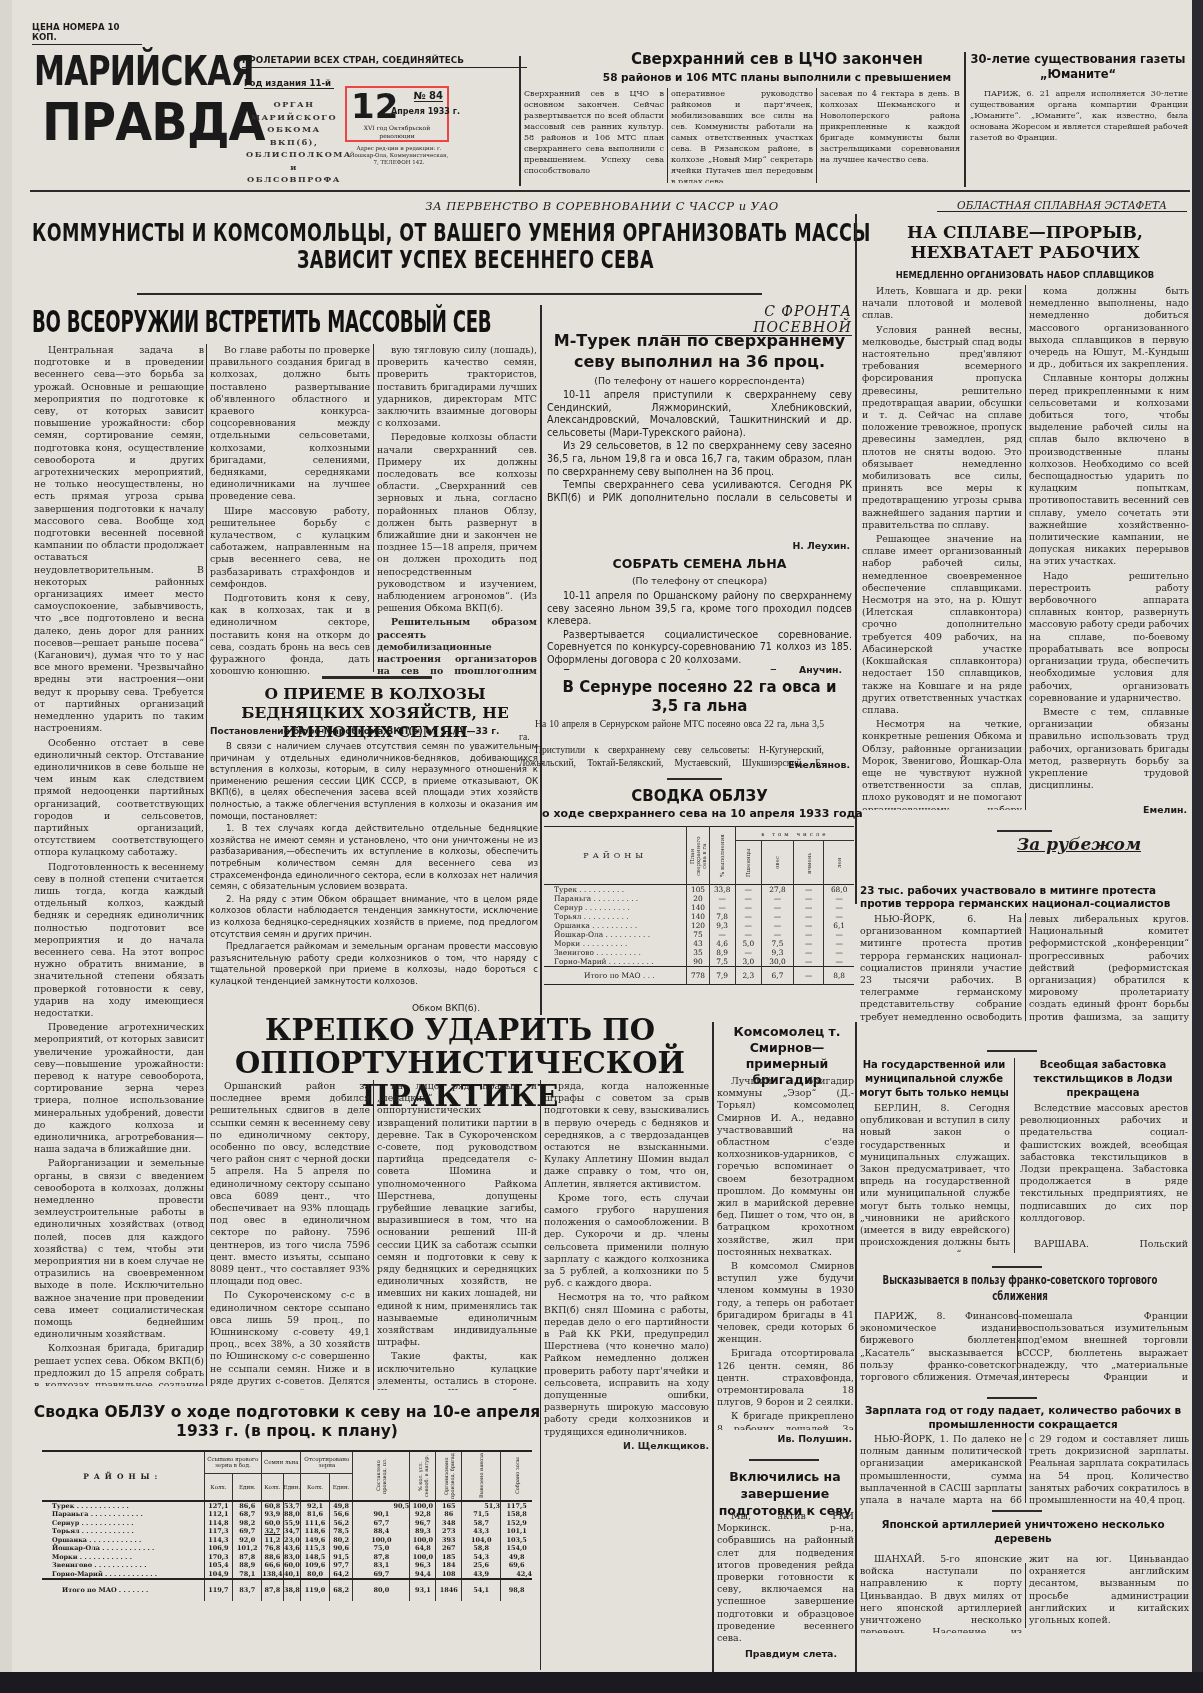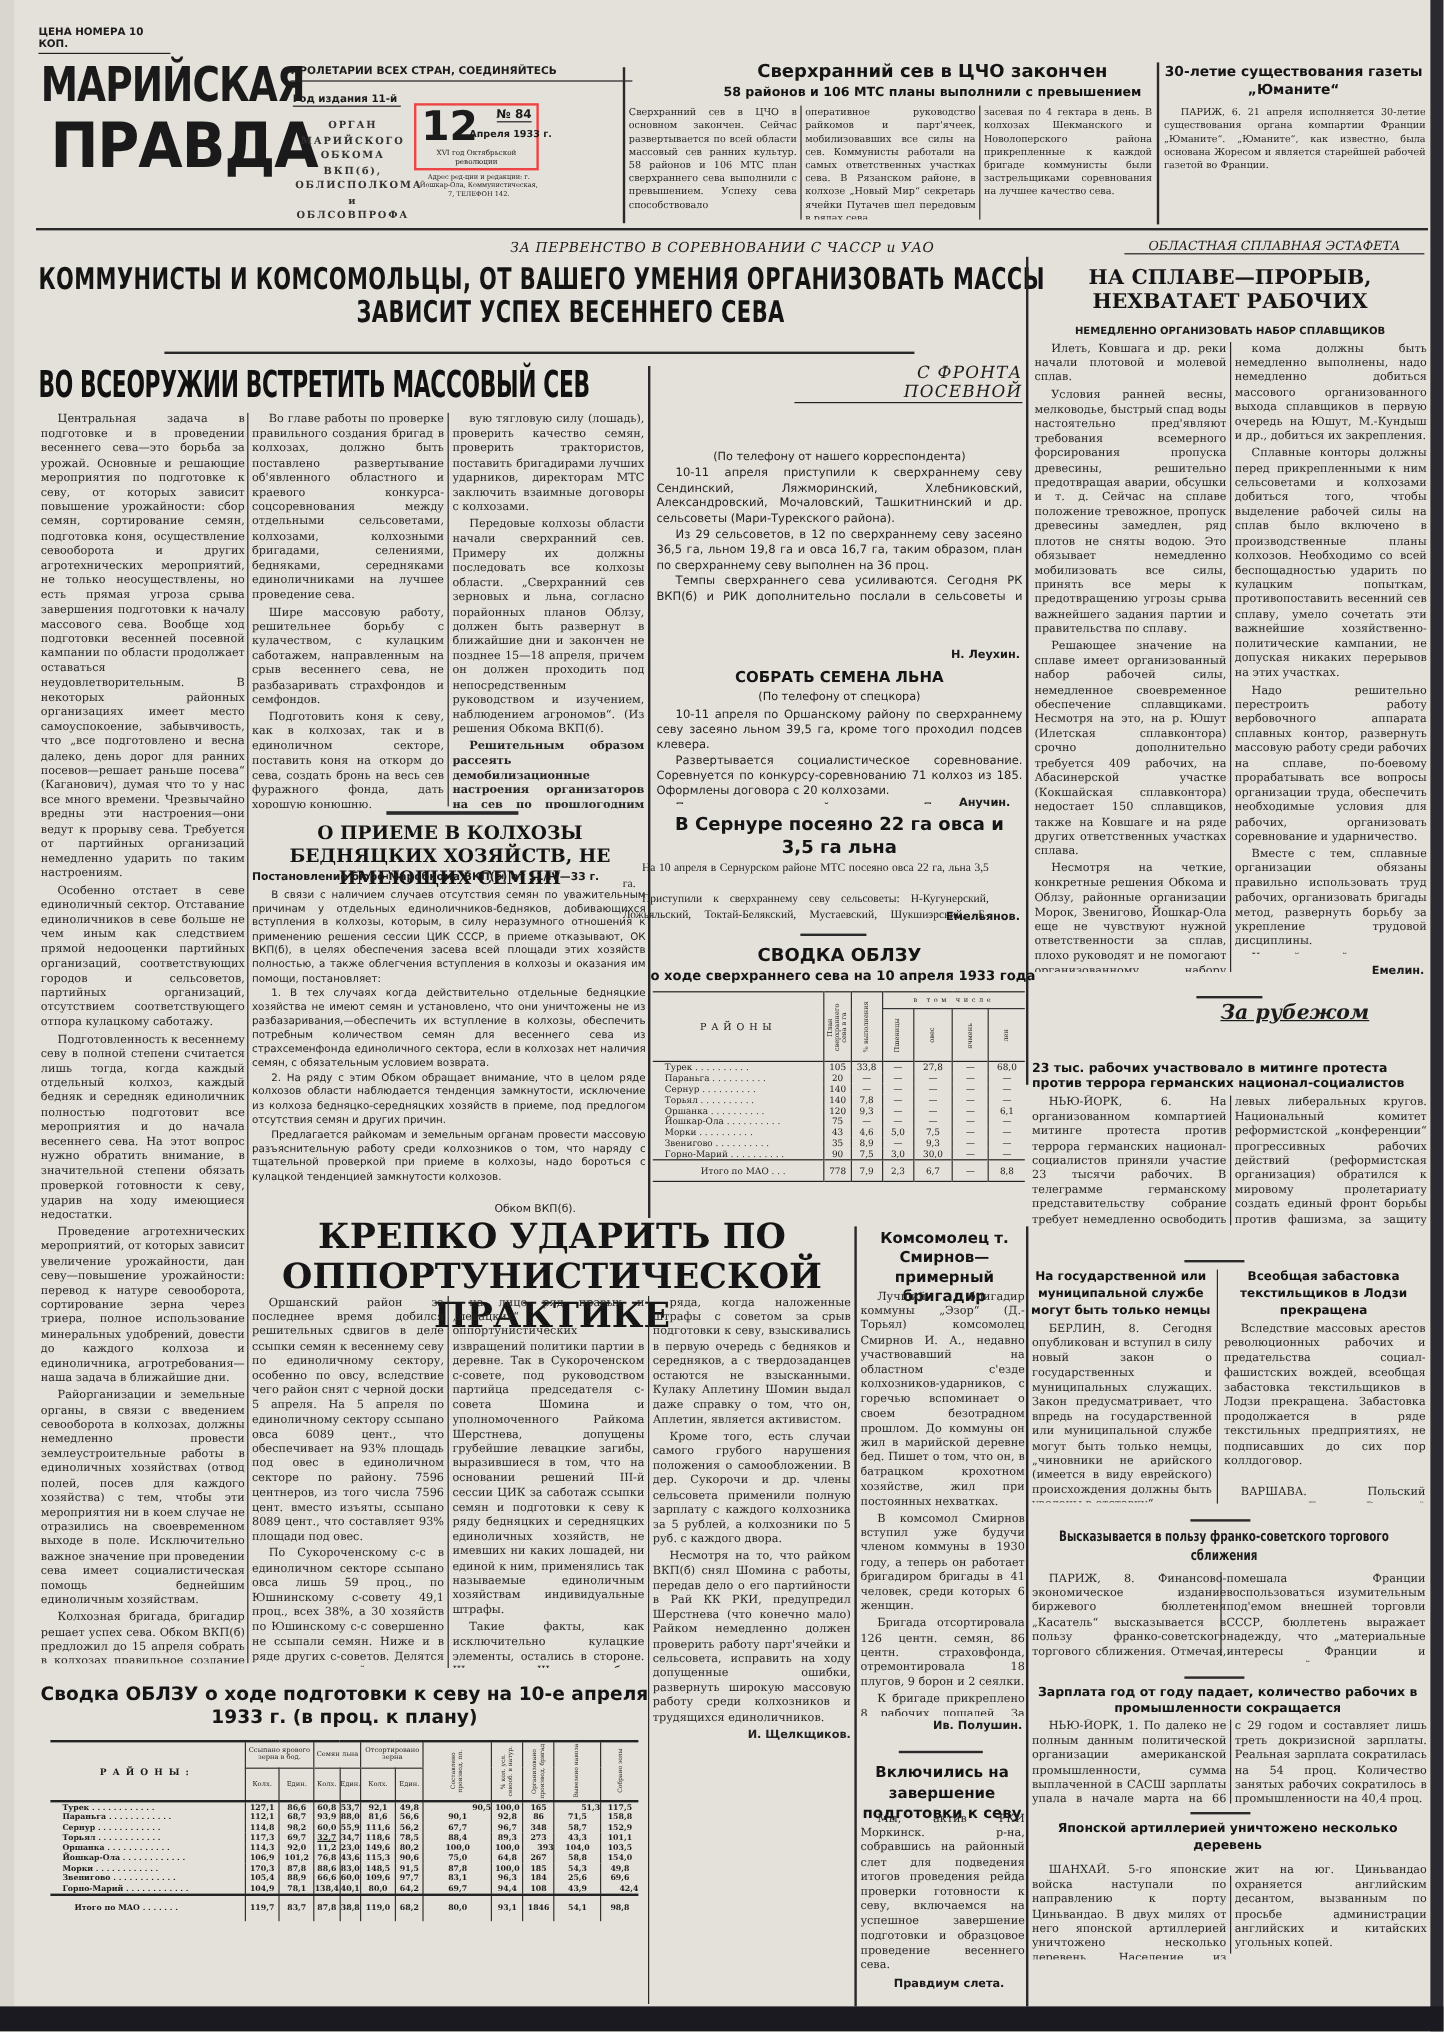--- a/index.html
+++ b/index.html
@@ -139,20 +139,21 @@
   </div>
   <div class="vrule" style="left:528px;top:1080px;height:590px;width:1px;"></div>
   <div class="abs body-text" style="left:532px;top:1080px;width:165px;height:590px;">
     <p>ряда, когда наложенные штрафы с советом за срыв подготовки к севу, взыскивались в первую очередь с бедняков и середняков, а с твердозаданцев остаются не взысканными. Кулаку Аплетину Шомин выдал даже справку о том, что он, Аплетин, является активистом.</p>
     <p>Кроме того, есть случаи самого грубого нарушения положения о самообложении. В дер. Сукорочи и др. члены сельсовета применили полную зарплату с каждого колхозника за 5 рублей, а колхозники по 5 руб. с каждого двора.</p>
     <p>Несмотря на то, что райком ВКП(б) снял Шомина с работы, передав дело о его партийности в Рай КК РКИ, предупредил Шерстнева (что конечно мало) Райком немедленно должен проверить работу парт'ячейки и сельсовета, исправить на ходу допущенные ошибки, развернуть широкую массовую работу среди колхозников и трудящихся единоличников.</p>
     <div class="sig">И. Щелкщиков.</div>
   </div>
 
   <div class="abs" style="left:650px;top:303px;width:190px;text-align:right;font-family:'DejaVu Serif',serif;font-style:italic;font-size:14px;letter-spacing:1px;border-bottom:1.5px solid #222;">С ФРОНТА ПОСЕВНОЙ</div>
+  <div class="abs hd" style="left:535px;top:330px;width:305px;font-size:16px;line-height:21px;">М-Турек план по сверхраннему севу выполнил на 36 проц.</div>
   <div class="abs" style="left:535px;top:375px;width:305px;text-align:center;font-family:'DejaVu Sans',sans-serif;font-size:9.4px;">(По телефону от нашего корреспондента)</div>
   <div class="abs sans-text" style="left:535px;top:389px;width:305px;height:115px;">
     <p>10-11 апреля приступили к сверхраннему севу Сендинский, Ляжморинский, Хлебниковский, Александровский, Мочаловский, Ташкитнинский и др. сельсоветы (Мари-Турекского района).</p>
     <p>Из 29 сельсоветов, в 12 по сверхраннему севу засеяно 36,5 га, льном 19,8 га и овса 16,7 га, таким образом, план по сверхраннему севу выполнен на 36 проц.</p>
     <p>Темпы сверхраннего сева усиливаются. Сегодня РК ВКП(б) и РИК дополнительно послали в сельсоветы и закрепили на весь период сева за сельсоветами 29 человек коммунистов, комсомольцев и членов профсоюза.</p>
 
   </div>
   <div class="abs sig" style="left:740px;top:540px;width:98px;">Н. Леухин.</div>
 
   <div class="abs hd" style="left:535px;top:556px;width:305px;font-size:12.5px;">СОБРАТЬ СЕМЕНА ЛЬНА</div>
@@ -473,21 +474,21 @@
           <tr style="height: 8.5px;">
             <td style="border-left: none; padding-left: 10px; font-weight: bold; white-space: nowrap;">Оршанка . . . . . . . . . . . .</td>
             <td style="text-align: center; font-weight: bold;">114,3</td>
             <td style="text-align: center; font-weight: bold;">92,0</td>
             <td style="text-align: center; font-weight: bold;">11,2</td>
             <td style="text-align: center; font-weight: bold;">23,0</td>
             <td style="text-align: center; font-weight: bold;">149,6</td>
             <td style="text-align: center; font-weight: bold;">80,2</td>
             <td style="text-align: center; font-weight: bold;">100,0</td>
             <td style="text-align: center; font-weight: bold;">100,0</td>
-            <td style="text-align: right; font-weight: bold;">393</td>
+            <td style="text-align: center; font-weight: bold;">393</td>
             <td style="text-align: center; font-weight: bold;">104,0</td>
             <td style="text-align: center; font-weight: bold;">103,5</td>
           </tr>
           <tr style="height: 8.5px;">
             <td style="border-left: none; padding-left: 10px; font-weight: bold; white-space: nowrap;">Йошкар-Ола . . . . . . . . . . . .</td>
             <td style="text-align: center; font-weight: bold;">106,9</td>
             <td style="text-align: center; font-weight: bold;">101,2</td>
             <td style="text-align: center; font-weight: bold;">76,8</td>
             <td style="text-align: center; font-weight: bold;">43,6</td>
             <td style="text-align: center; font-weight: bold;">115,3</td>

